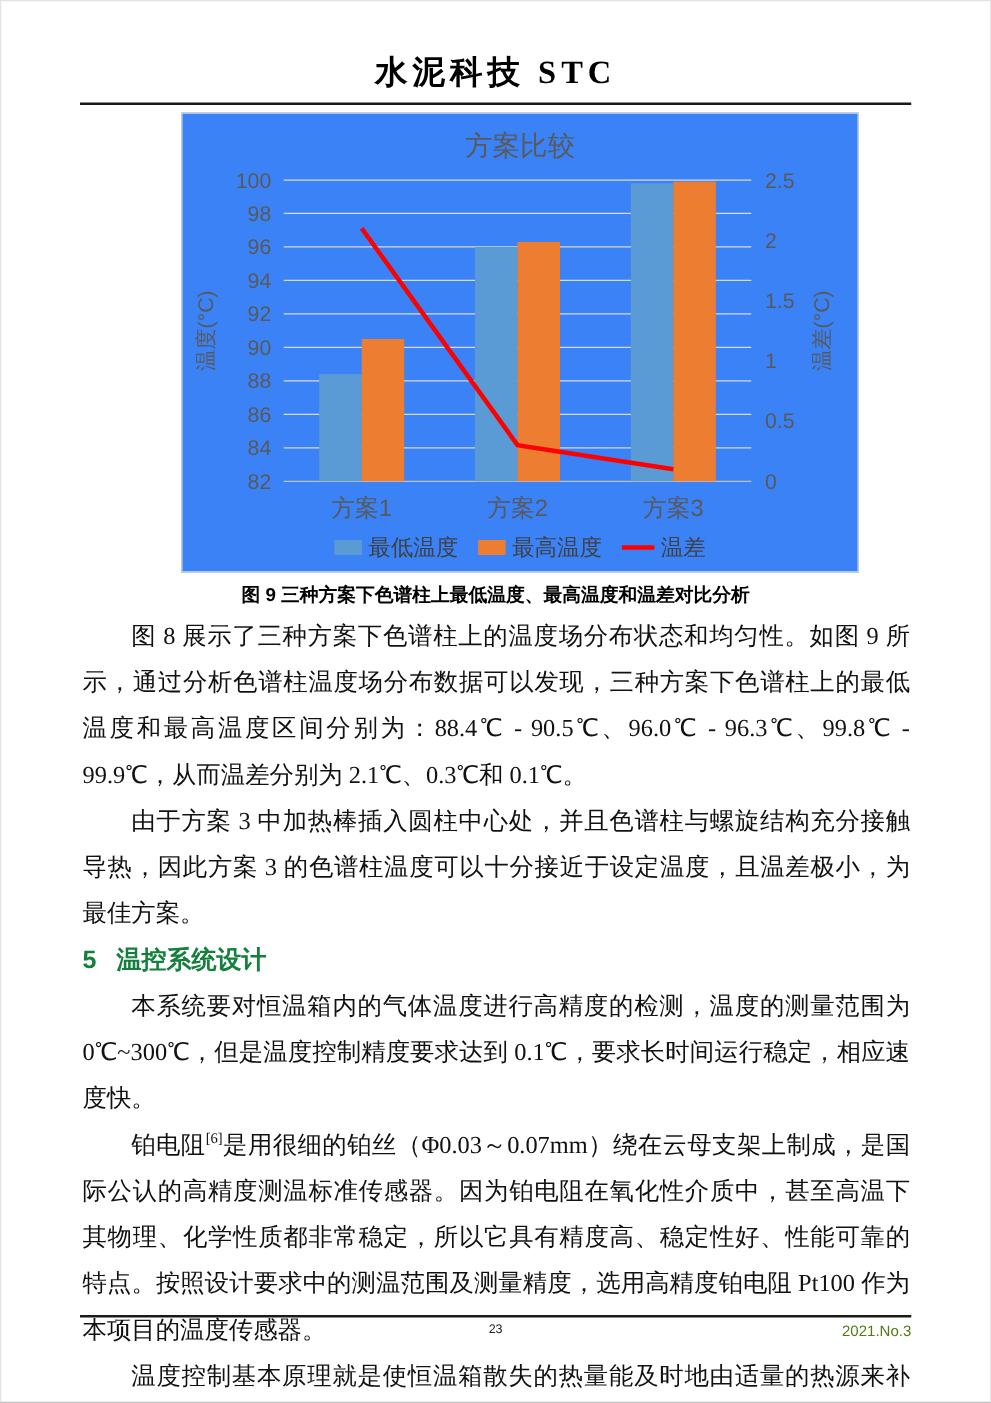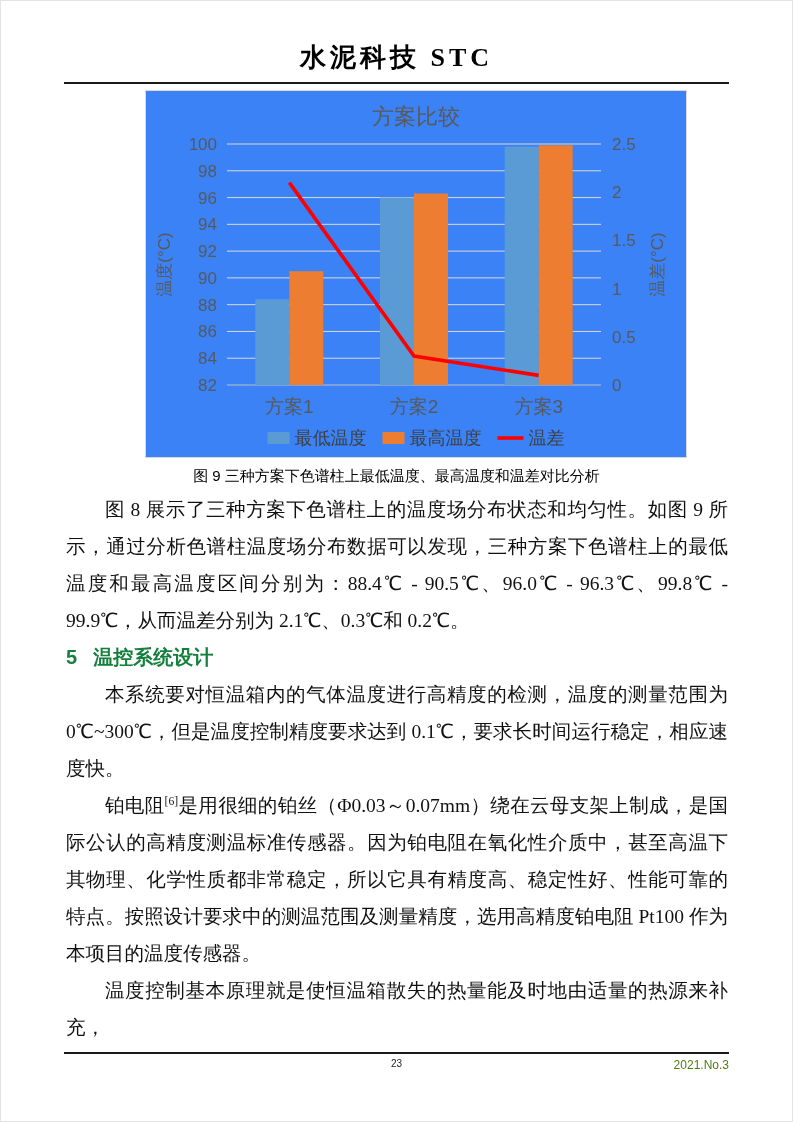--- a/index.html
+++ b/index.html
@@ -29,21 +29,21 @@
     position:absolute; top:90px; left:145px;
     width:542px; height:368px;
     background:#3b82f6;
     border:1px solid #d9d9d9;
   }
   .chart-frame svg { display:block; }
   .fig-caption {
     position:absolute; top:467px; left:0; width:100%;
     text-align:center;
     font-family:"Liberation Sans", sans-serif;
-    font-weight:normal; font-size:15px; color:#000;
+    font-weight:bold; font-size:15px; color:#000;
   }
   .body-text {
     position:absolute; top:491px; left:66px; width:662px;
     font-family:"Liberation Serif", serif;
     font-size:19.5px; line-height:37px;
     text-align:justify;
   }
   .body-text p { margin:0; text-indent:2em; }
   .body-text p sup { font-size:0.6em; line-height:0; }
   .body-text h2 {
@@ -123,21 +123,22 @@
         <rect x="236.5" y="341" width="22" height="12" fill="#ED7D31"></rect>
         <text x="263.5" y="353" font-family="&quot;Liberation Sans&quot;, sans-serif" font-size="18" fill="#404040">最高温度</text>
         <line x1="351.5" y1="347" x2="377.5" y2="347" stroke="#FF0000" stroke-width="3.6"></line>
         <text x="382.5" y="353" font-family="&quot;Liberation Sans&quot;, sans-serif" font-size="18" fill="#404040">温差</text>
       </svg>
   </div>
 
   <div class="fig-caption">图 9 三种方案下色谱柱上最低温度、最高温度和温差对比分析</div>
 
   <div class="body-text" id="body-text">
-      <p><span>图 8 展示了三种方案下色谱柱上的温度场分布状态和均匀性。如图 9 所示，通过分析色谱柱温度场分布数据可以发现，三种方案下色谱柱上的最低温度和最高温度区间分别为：88.4℃ - 90.5℃、96.0℃ - 96.3℃、99.8℃ - 99.9℃，从而温差分别为 2.1℃、0.3℃和 0.2℃。</span></p>
+      <p><span>图 8 展示了三种方案下色谱柱上的温度场分布状态和均匀性。如图 9 所示，通过分析色谱柱温度场分布数据可以发现，三种方案下色谱柱上的最低温度和最高温度区间分别为：88.4℃ - 90.5℃、96.0℃ - 96.3℃、99.8℃ - 99.9℃，从而温差分别为 2.1℃、0.3℃和 0.1℃。</span></p>
+      <p><span>由于方案 3 中加热棒插入圆柱中心处，并且色谱柱与螺旋结构充分接触导热，因此方案 3 的色谱柱温度可以十分接近于设定温度，且温差极小，为最佳方案。</span></p>
       <h2><span class="sec-num">5</span><span>温控系统设计</span></h2>
       <p><span>本系统要对恒温箱内的气体温度进行高精度的检测，温度的测量范围为 0℃~300℃，但是温度控制精度要求达到 0.1℃，要求长时间运行稳定，相应速度快。</span></p>
       <p><span>铂电阻</span><sup>[6]</sup><span>是用很细的铂丝（Φ0.03～0.07mm）绕在云母支架上制成，是国际公认的高精度测温标准传感器。因为铂电阻在氧化性介质中，甚至高温下其物理、化学性质都非常稳定，所以它具有精度高、稳定性好、性能可靠的特点。按照设计要求中的测温范围及测量精度，选用高精度铂电阻 Pt100 作为本项目的温度传感器。</span></p>
       <p><span>温度控制基本原理就是使恒温箱散失的热量能及时地由适量的热源来补充，</span></p>
     </div>
 
   <div class="footer-rule"></div>
   <div class="footer-page">23</div>
   <div class="footer-issue">2021.No.3</div>
 

